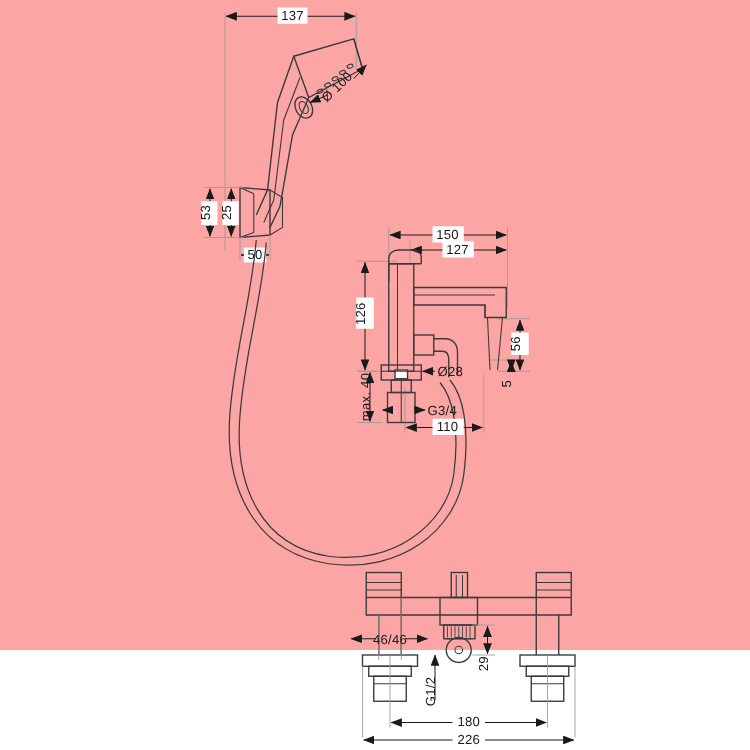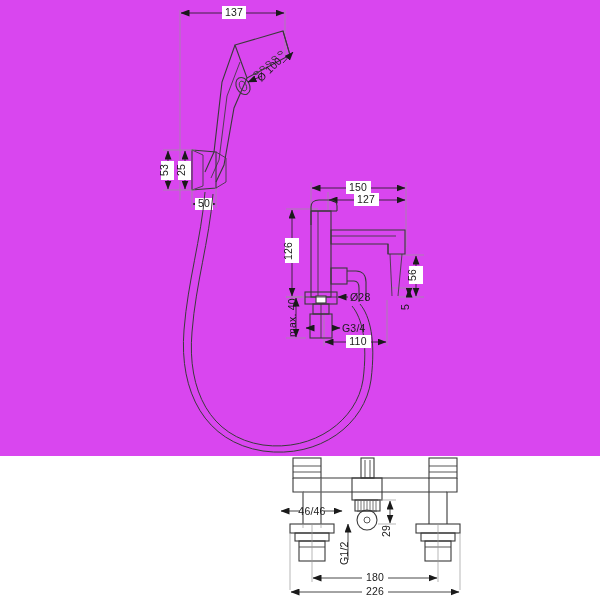--- a/index.html
+++ b/index.html
@@ -9,22 +9,22 @@
   }
   body {
     width: 600px;
     height: 600px;
     font-family: "Liberation Sans", sans-serif;
     overflow: hidden;
   }
   #drawing-root {
     position: relative;
     width: 600px;
-    height: 456px;
-    background: #d946ef;
+    height: 520px;
+    background: #fca5a5;
   }
   svg#tech-drawing {
     display: block;
     width: 600px;
     height: 600px;
   }
   .obj {
     fill: none;
     stroke: #3a3a3a;
     stroke-width: 1.1;

